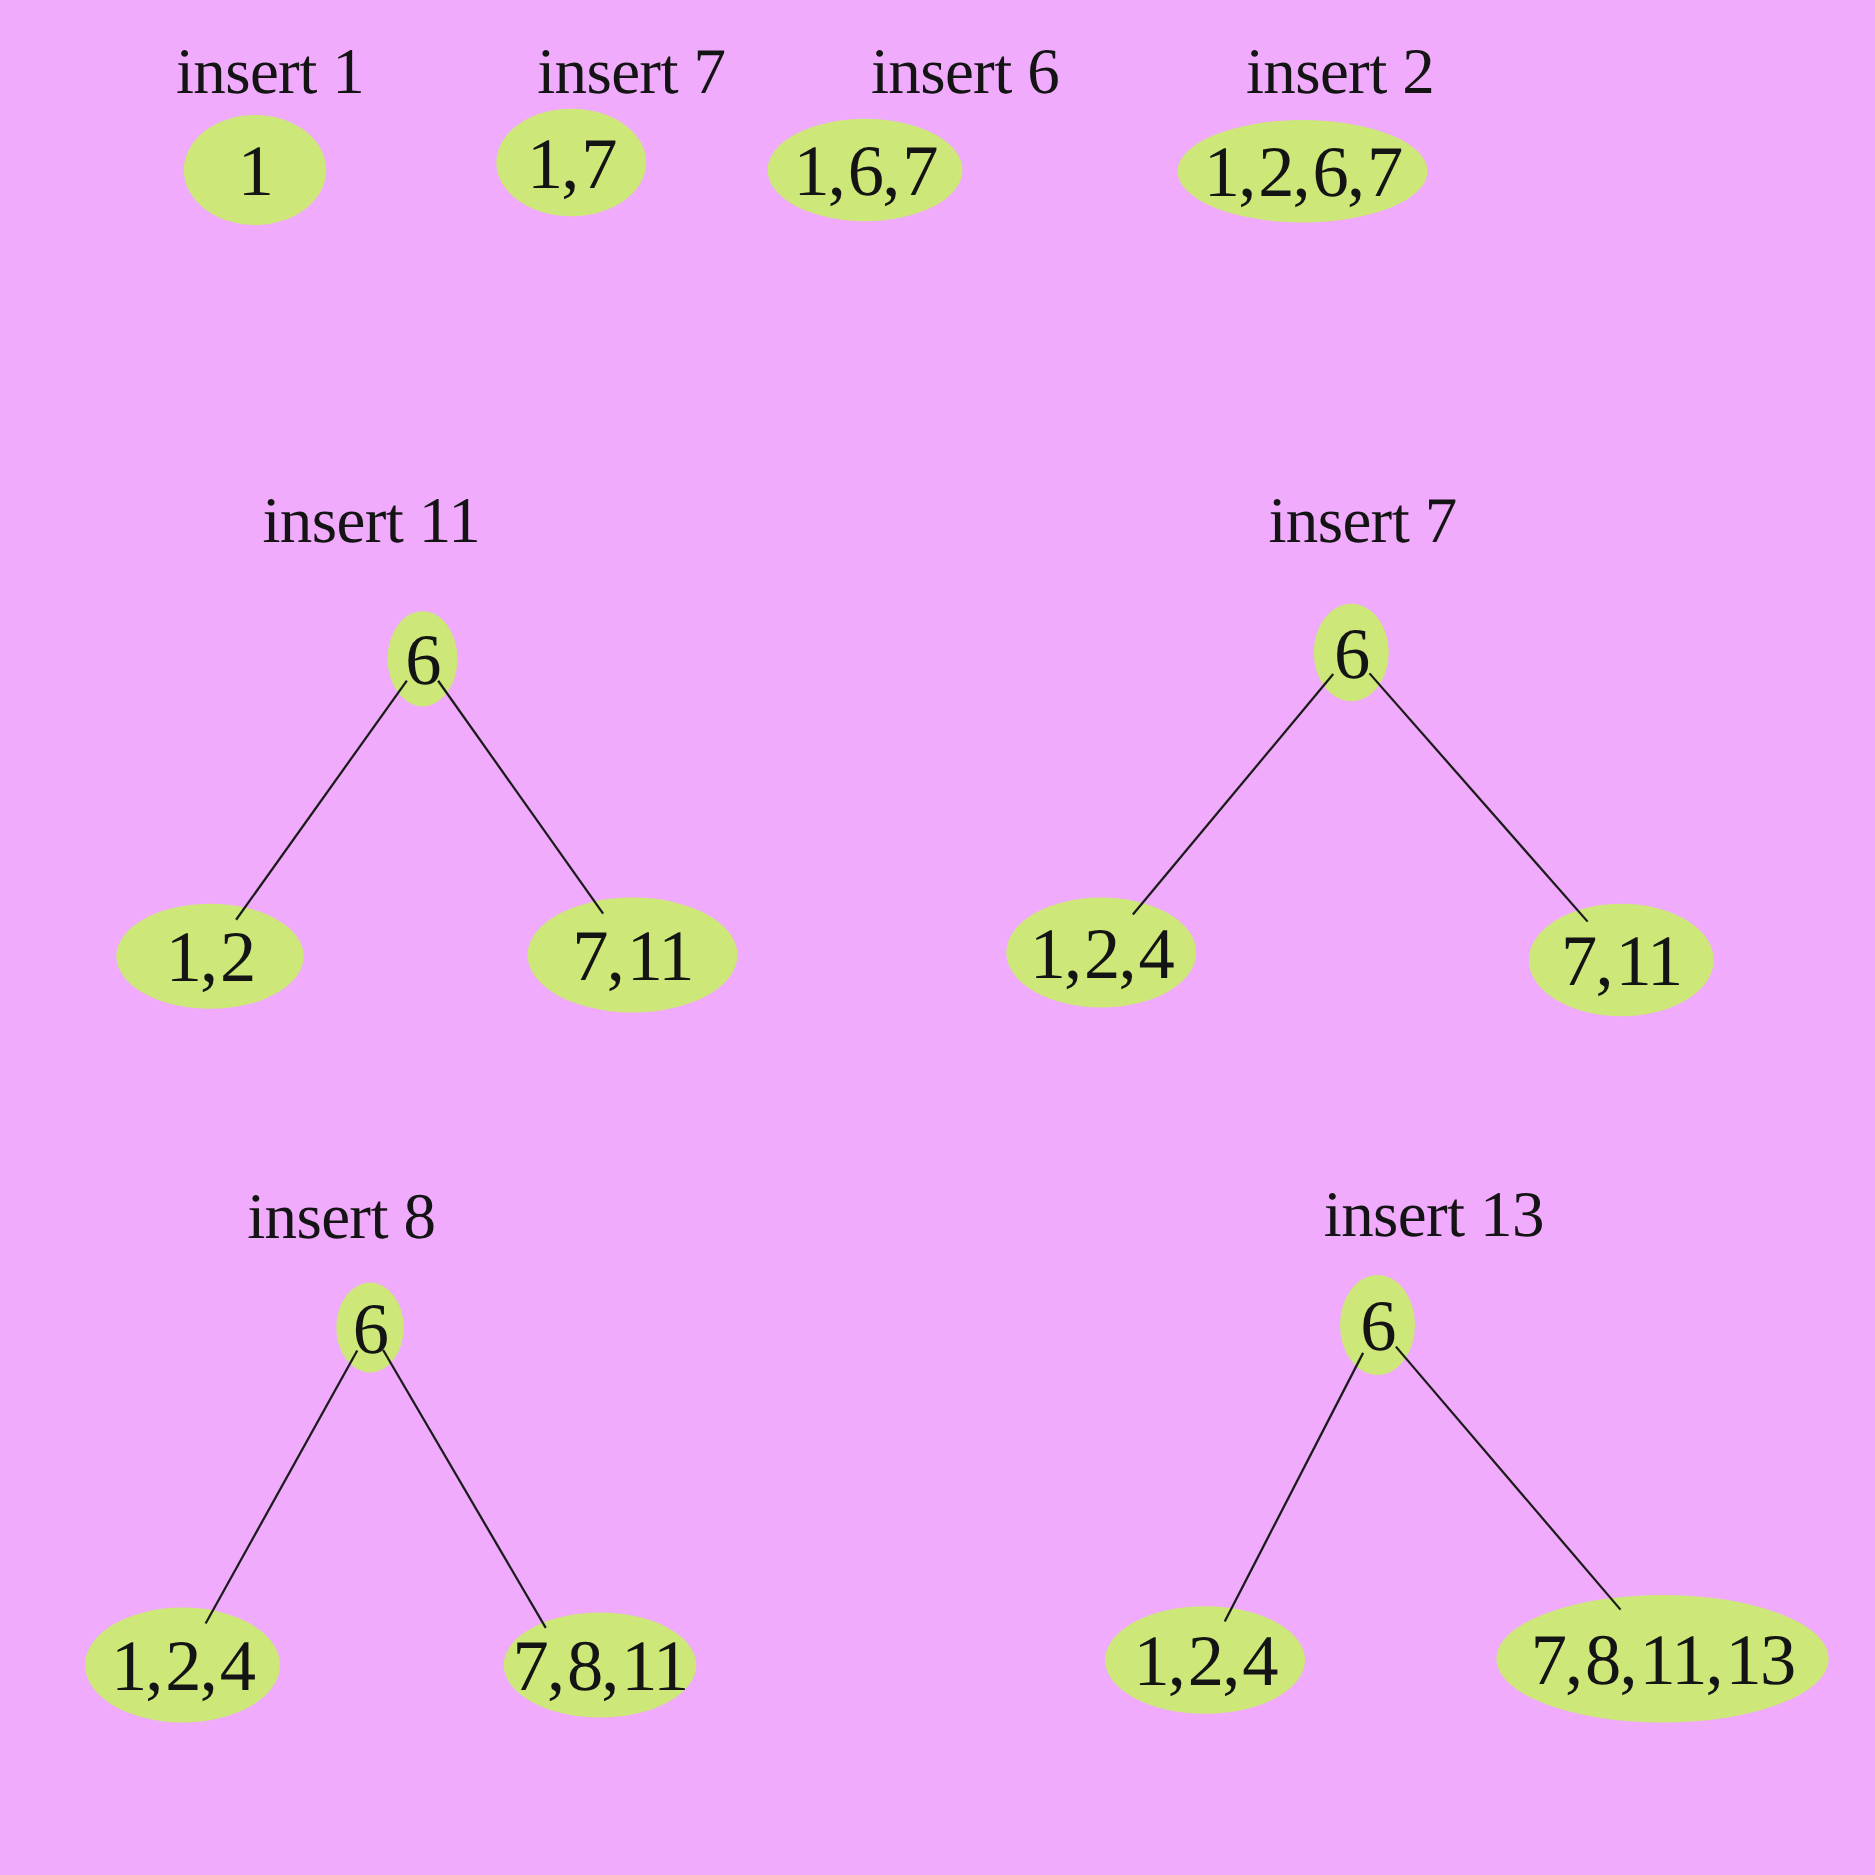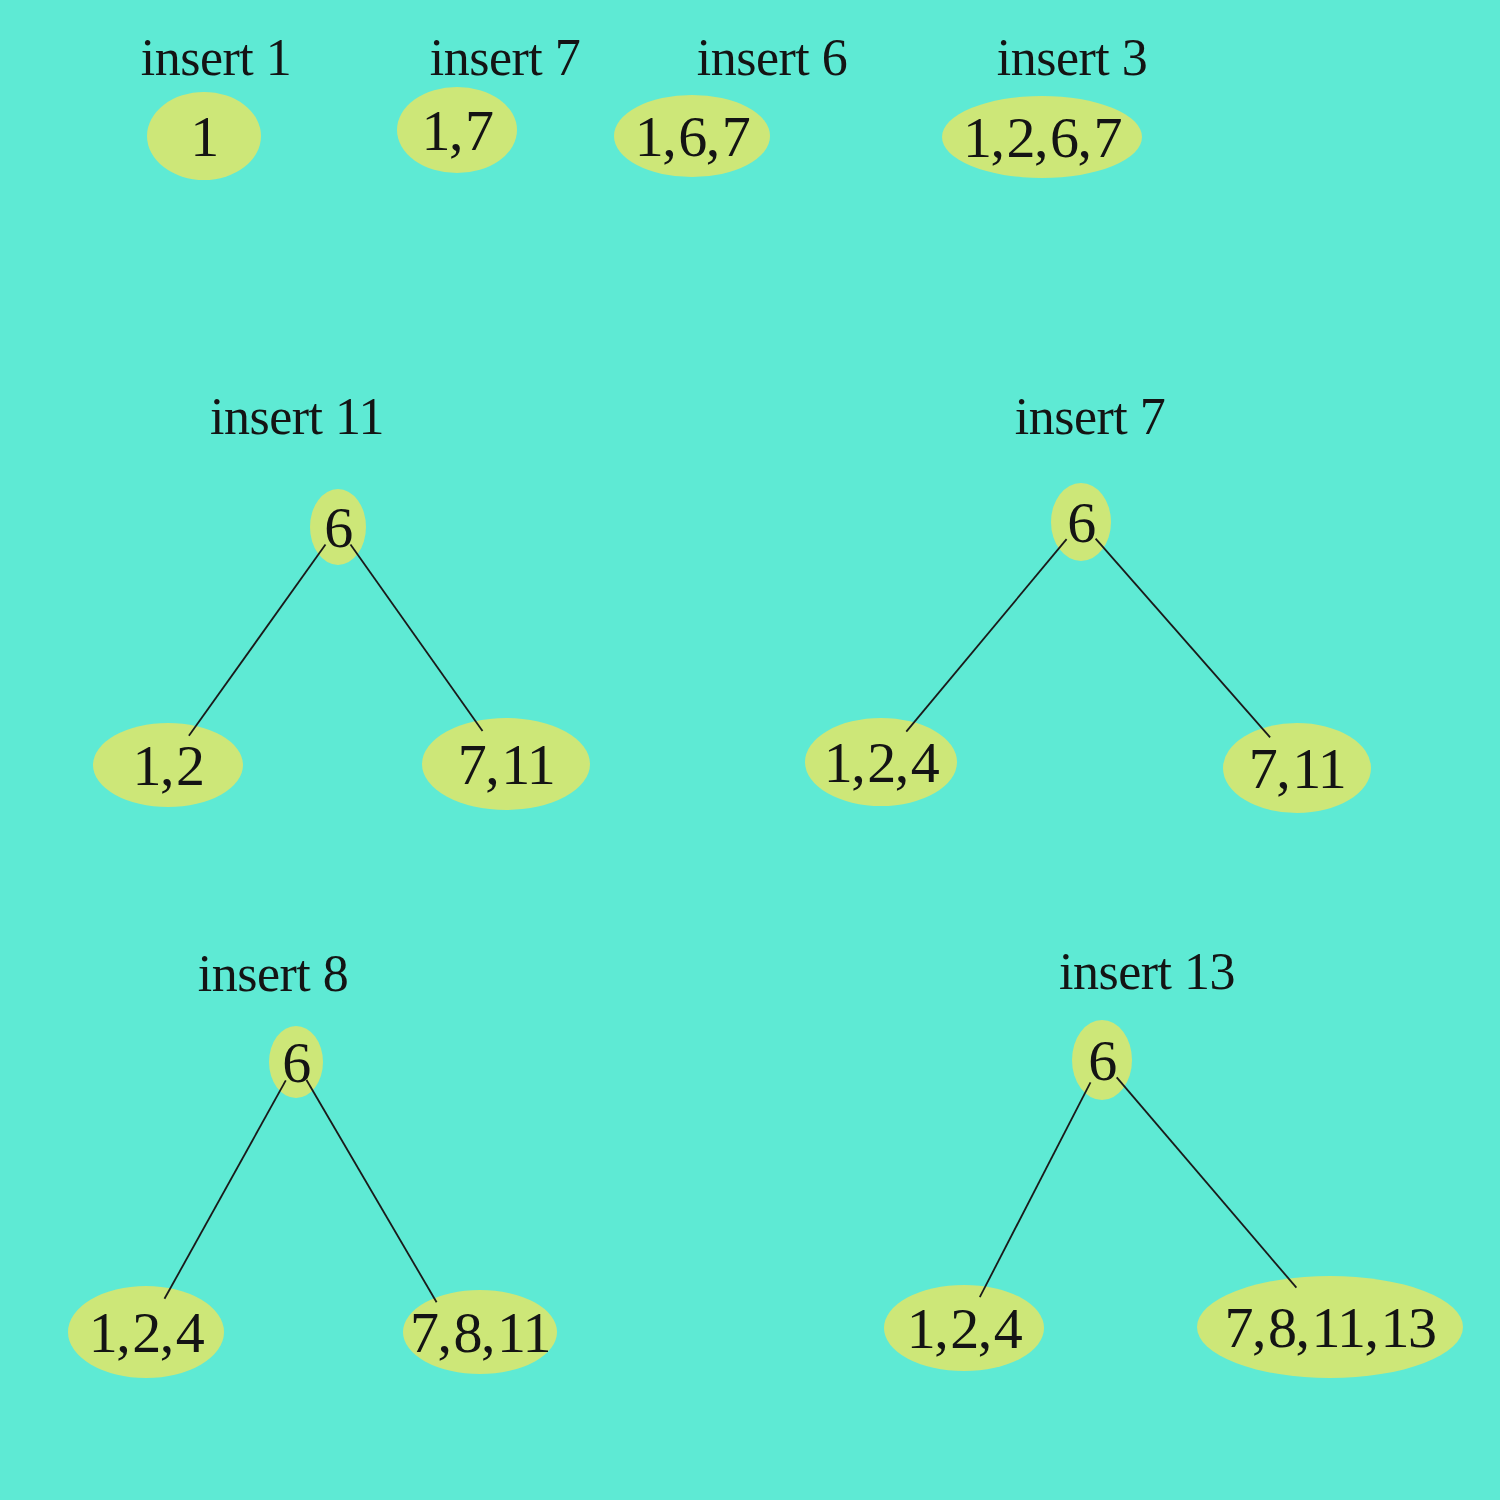--- a/index.html
+++ b/index.html
@@ -49,29 +49,29 @@
     pointer-events: none;
   }
   #edge-layer line {
     stroke: #1a1a1a;
     stroke-width: 1.8;
   }
 </style>
 </head>
 <body>
 
-<div class="canvas" style="width: 1500px; height: 1500px; background: #5eead4;">
+<div class="canvas" style="width: 1500px; height: 1500px; background: #f0abfc;">
   <div id="node-layer">
       <div class="step-label" style="left: 216px; top: 58px; color: rgb(20, 20, 20);">insert 1</div>
       <div class="tree-node" style="left: 204px; top: 136px; min-width: 114px; height: 88px; background: rgb(205, 231, 120); color: rgb(20, 20, 20);">1</div>
       <div class="step-label" style="left: 505px; top: 58px; color: rgb(20, 20, 20);">insert 7</div>
       <div class="tree-node" style="left: 457px; top: 130px; min-width: 120px; height: 86px; background: rgb(205, 231, 120); color: rgb(20, 20, 20);">1, 7</div>
       <div class="step-label" style="left: 772px; top: 58px; color: rgb(20, 20, 20);">insert 6</div>
       <div class="tree-node" style="left: 692px; top: 136px; min-width: 156px; height: 82px; background: rgb(205, 231, 120); color: rgb(20, 20, 20);">1, 6, 7</div>
-      <div class="step-label" style="left: 1072px; top: 58px; color: rgb(20, 20, 20);">insert 3</div>
+      <div class="step-label" style="left: 1072px; top: 58px; color: rgb(20, 20, 20);">insert 2</div>
       <div class="tree-node" style="left: 1042px; top: 137px; min-width: 200px; height: 82px; background: rgb(205, 231, 120); color: rgb(20, 20, 20);">1, 2, 6, 7</div>
       <div class="step-label" style="left: 297px; top: 417px; color: rgb(20, 20, 20);">insert 11</div>
       <div class="tree-node" style="left: 338px; top: 527px; min-width: 56px; height: 76px; background: rgb(205, 231, 120); color: rgb(20, 20, 20);">6</div>
       <div class="tree-node" style="left: 168px; top: 765px; min-width: 150px; height: 84px; background: rgb(205, 231, 120); color: rgb(20, 20, 20);">1, 2</div>
       <div class="tree-node" style="left: 506px; top: 764px; min-width: 168px; height: 92px; background: rgb(205, 231, 120); color: rgb(20, 20, 20);">7, 11</div>
       <div class="step-label" style="left: 1090px; top: 417px; color: rgb(20, 20, 20);">insert 7</div>
       <div class="tree-node" style="left: 1081px; top: 522px; min-width: 60px; height: 78px; background: rgb(205, 231, 120); color: rgb(20, 20, 20);">6</div>
       <div class="tree-node" style="left: 881px; top: 762px; min-width: 152px; height: 88px; background: rgb(205, 231, 120); color: rgb(20, 20, 20);">1, 2, 4</div>
       <div class="tree-node" style="left: 1297px; top: 768px; min-width: 148px; height: 90px; background: rgb(205, 231, 120); color: rgb(20, 20, 20);">7, 11</div>
       <div class="step-label" style="left: 273px; top: 974px; color: rgb(20, 20, 20);">insert 8</div>

